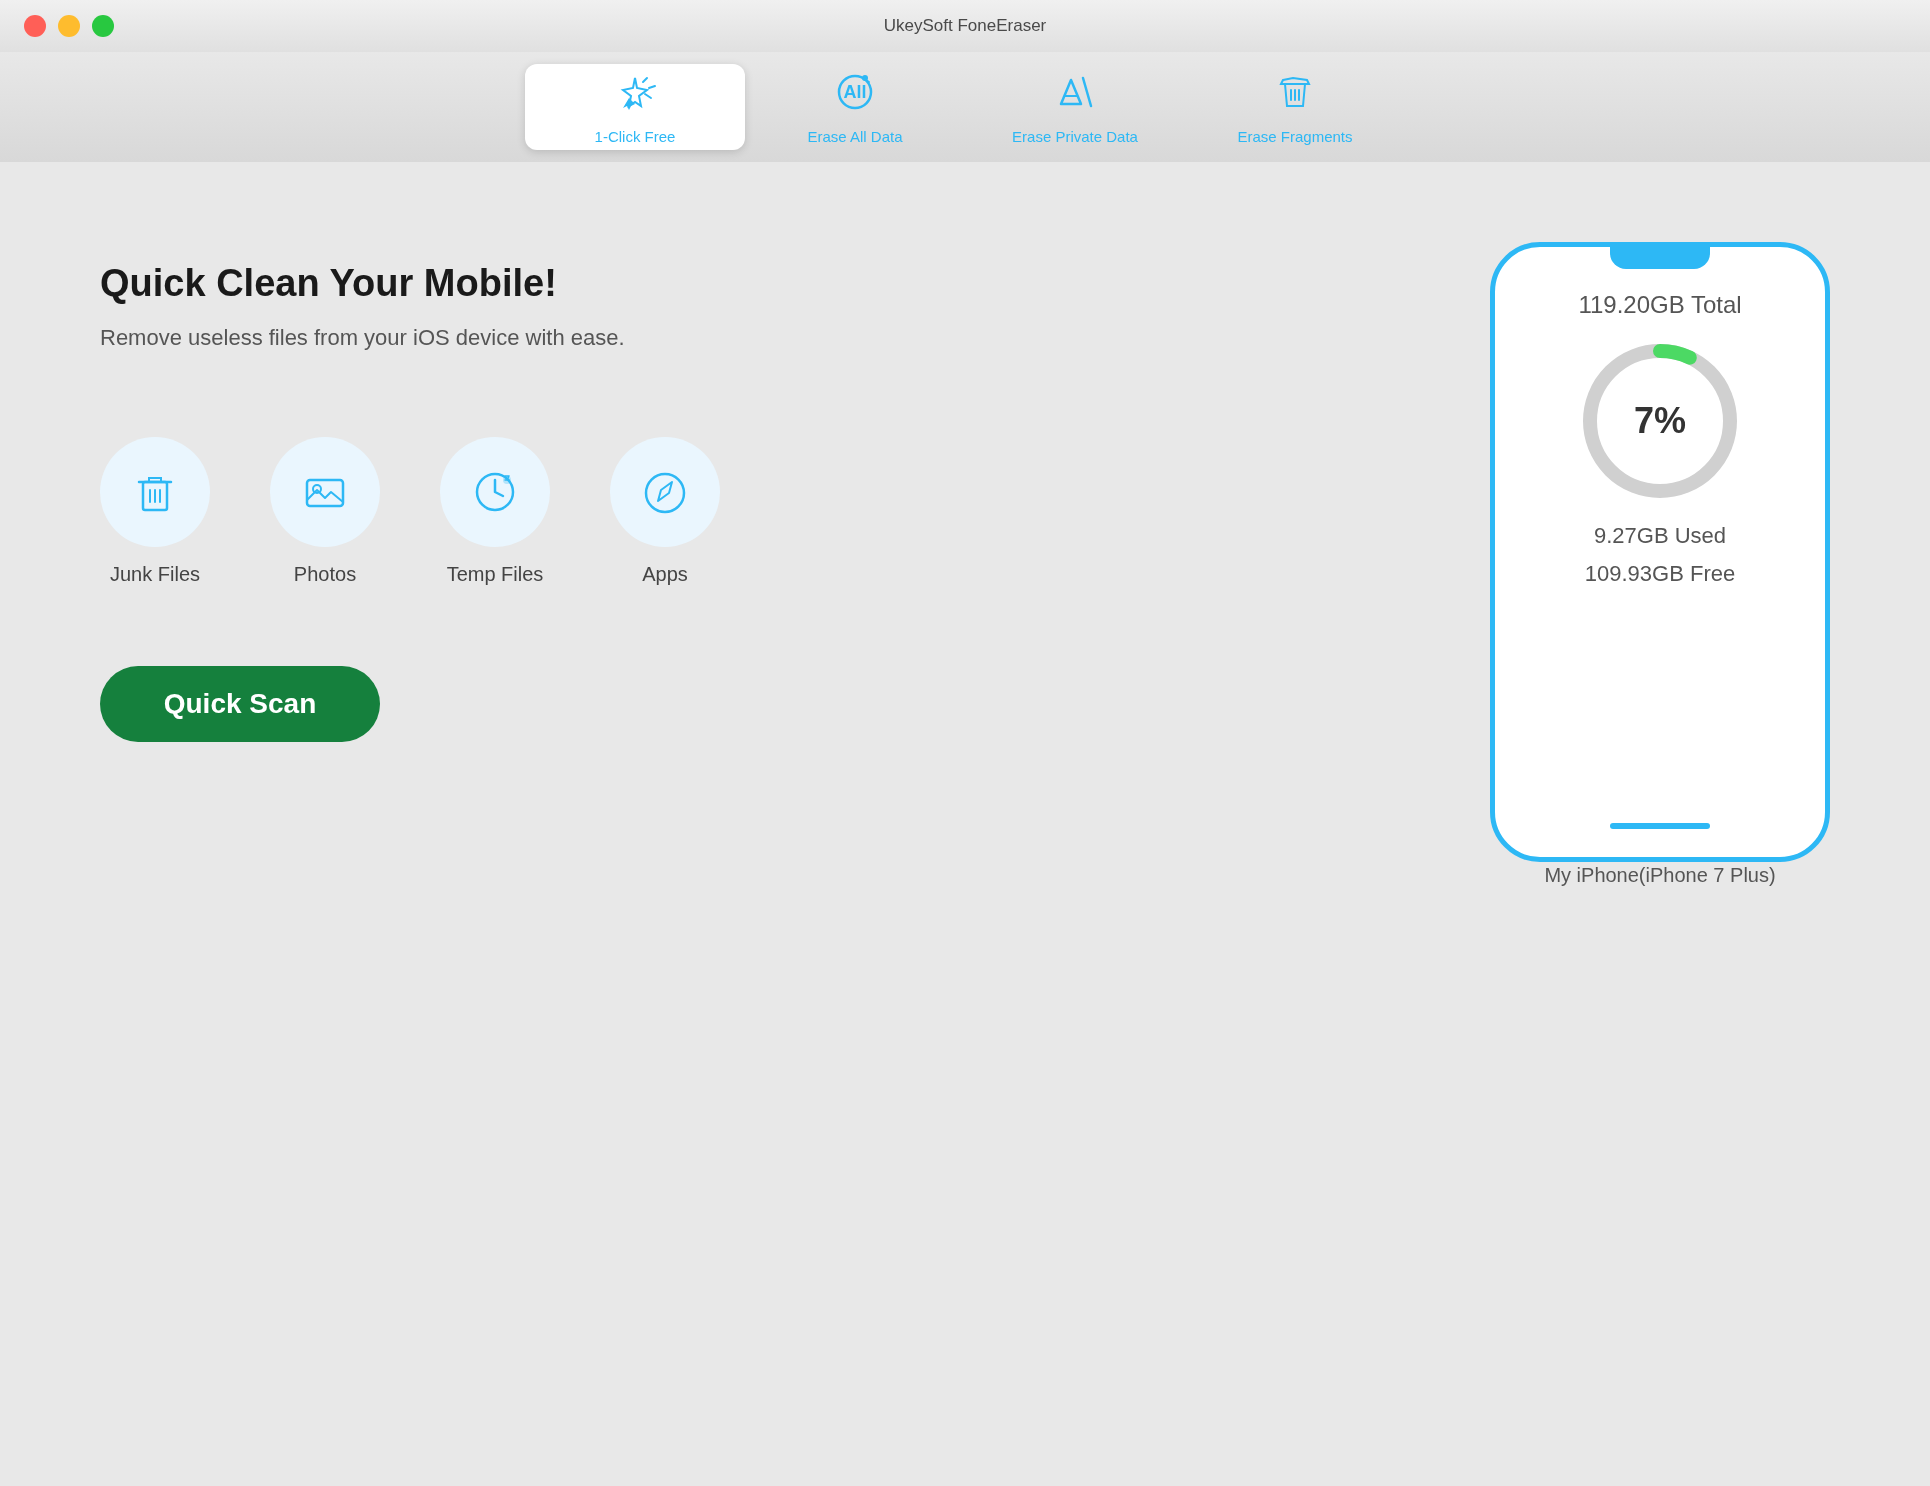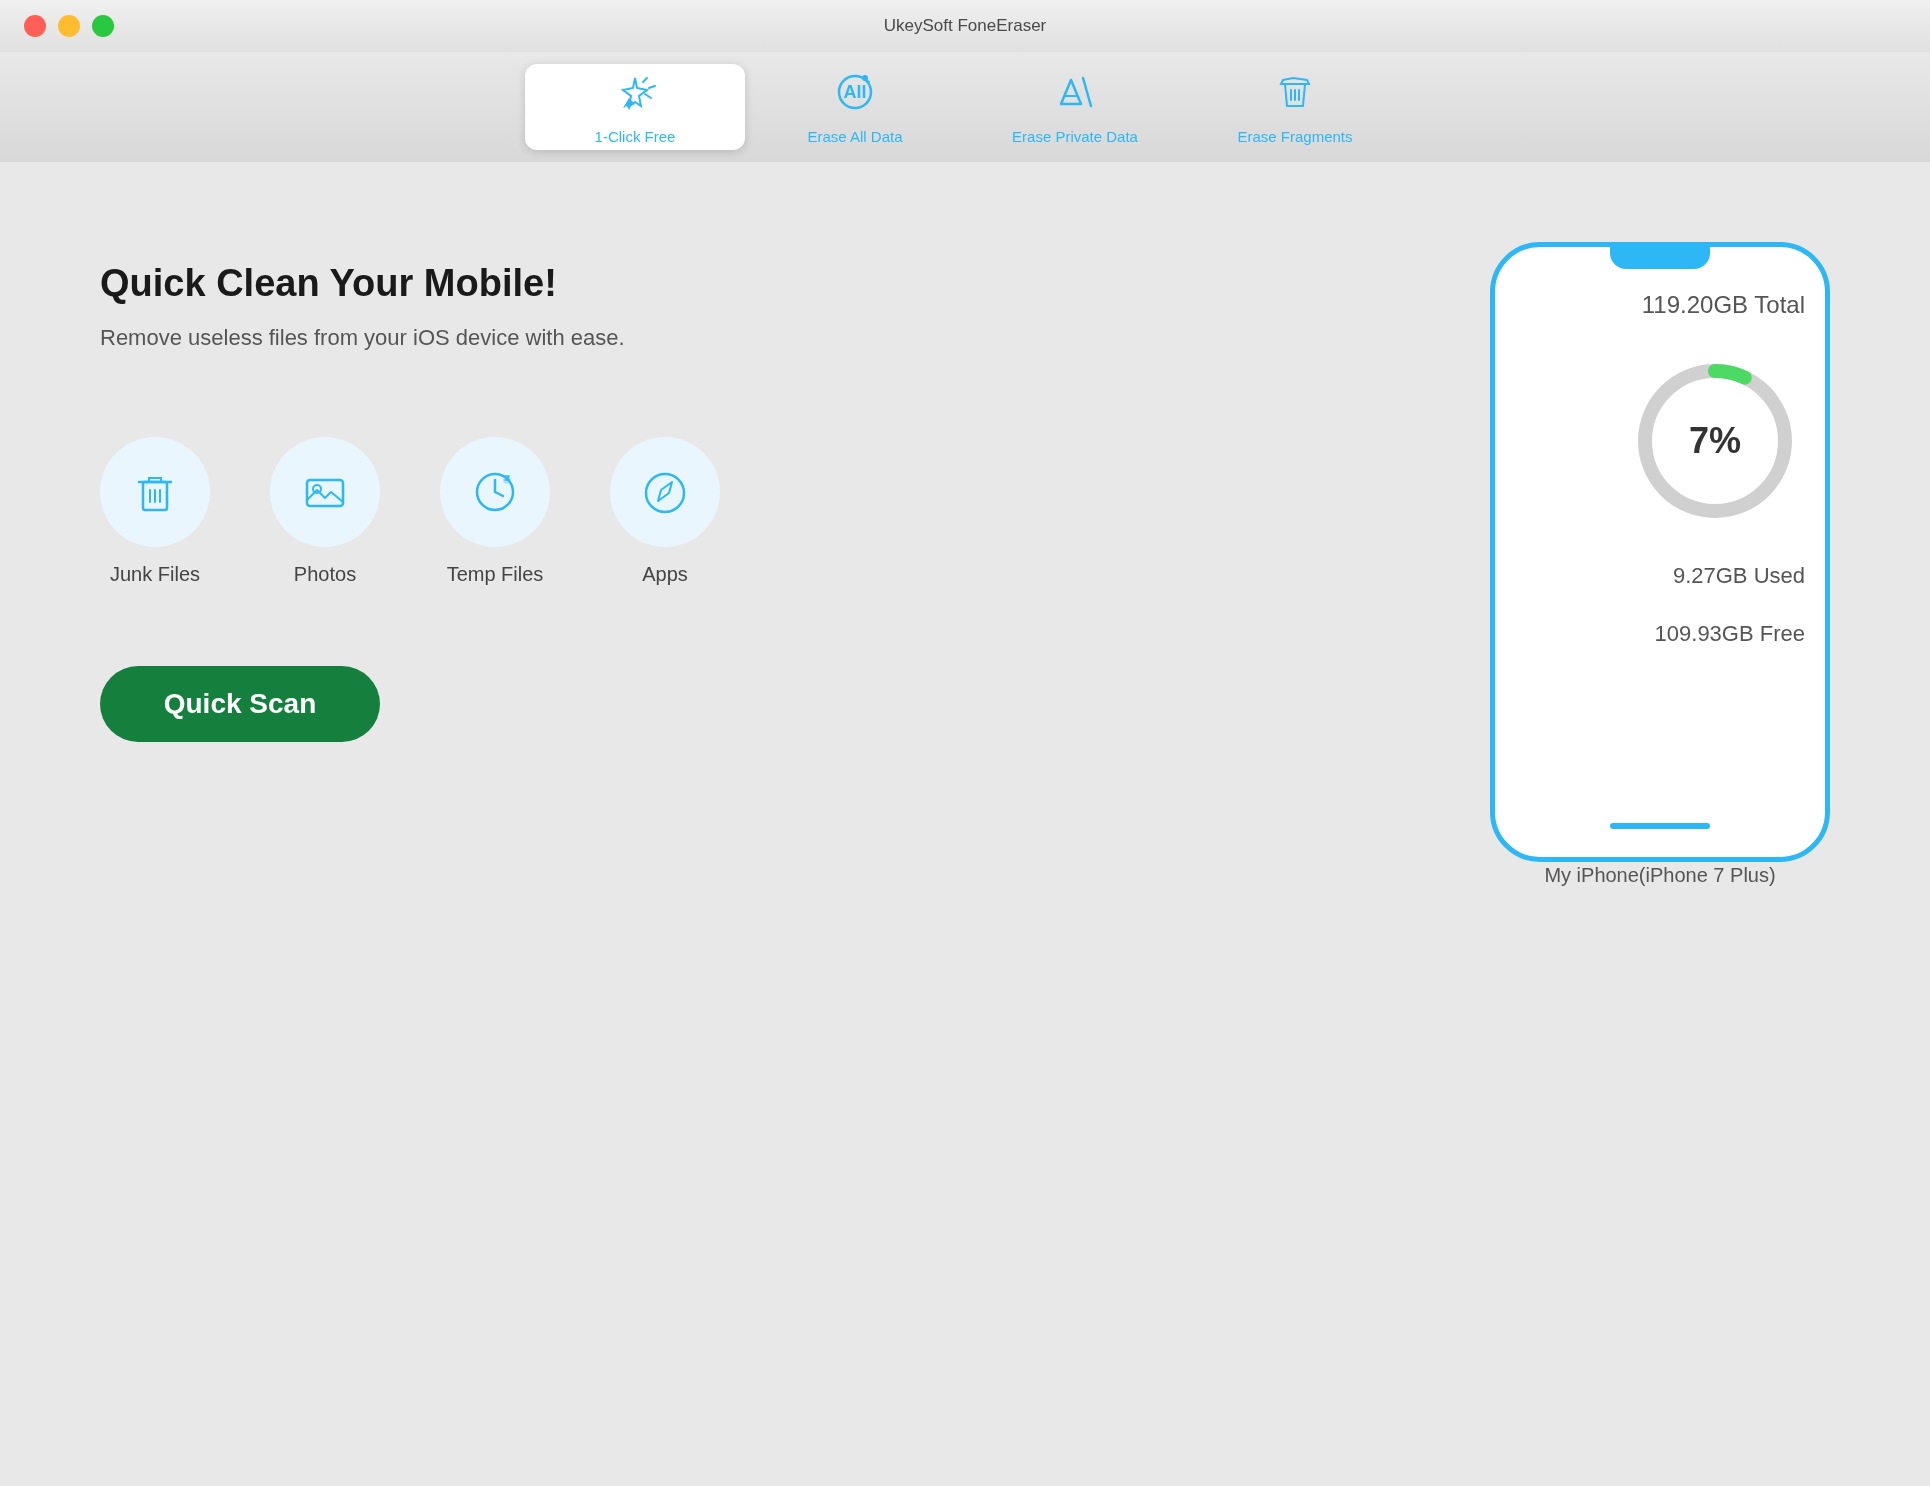--- a/index.html
+++ b/index.html
@@ -207,22 +207,22 @@
       border-radius: 0 0 16px 16px;
       position: absolute;
       top: 0;
       left: 50%;
       transform: translateX(-50%);
     }
 
     .phone-content {
       display: flex;
       flex-direction: column;
-      align-items: flex-end;
-      gap: 32px;
+      align-items: center;
+      gap: 12px;
       width: 100%;
       padding-top: 20px;
     }
 
     .storage-total {
       font-size: 24px;
       color: #555;
       text-align: center;
     }
 

